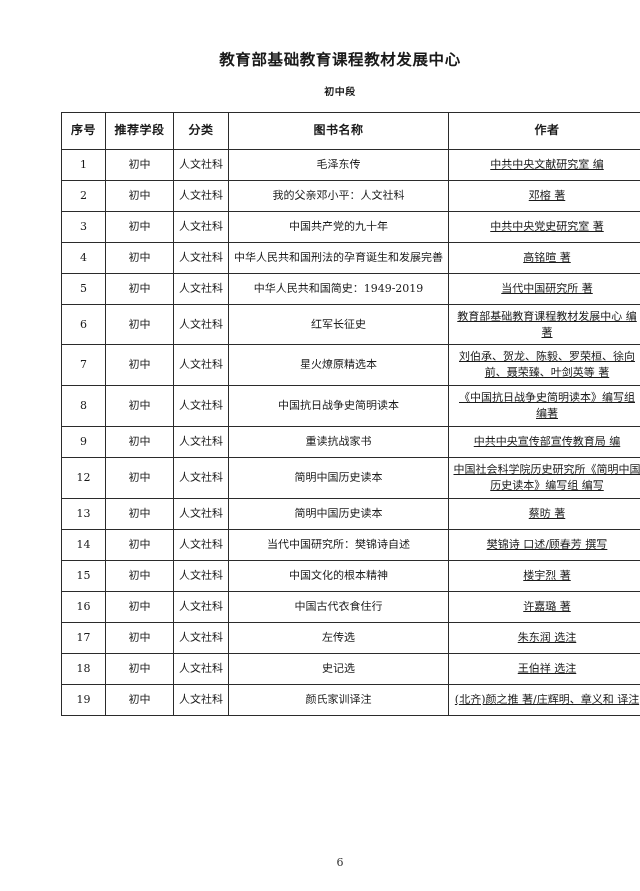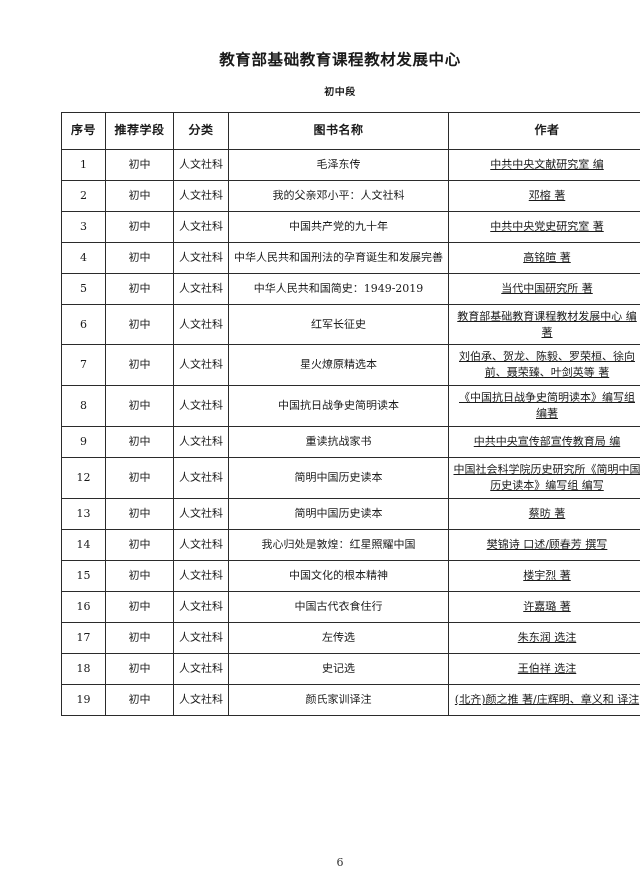--- a/index.html
+++ b/index.html
@@ -209,21 +209,21 @@
             <td class="seq">13</td>
             <td class="stage">初中</td>
             <td class="cat">人文社科</td>
             <td class="title">简明中国历史读本</td>
             <td class="author">蔡昉 著</td>
           </tr>
           <tr>
             <td class="seq">14</td>
             <td class="stage">初中</td>
             <td class="cat">人文社科</td>
-            <td class="title">我心归处是敦煌：红星照耀中国</td>
+            <td class="title">当代中国研究所：樊锦诗自述</td>
             <td class="author">樊锦诗 口述/顾春芳 撰写</td>
           </tr>
           <tr>
             <td class="seq">15</td>
             <td class="stage">初中</td>
             <td class="cat">人文社科</td>
             <td class="title">中国文化的根本精神</td>
             <td class="author">楼宇烈 著</td>
           </tr>
           <tr>

